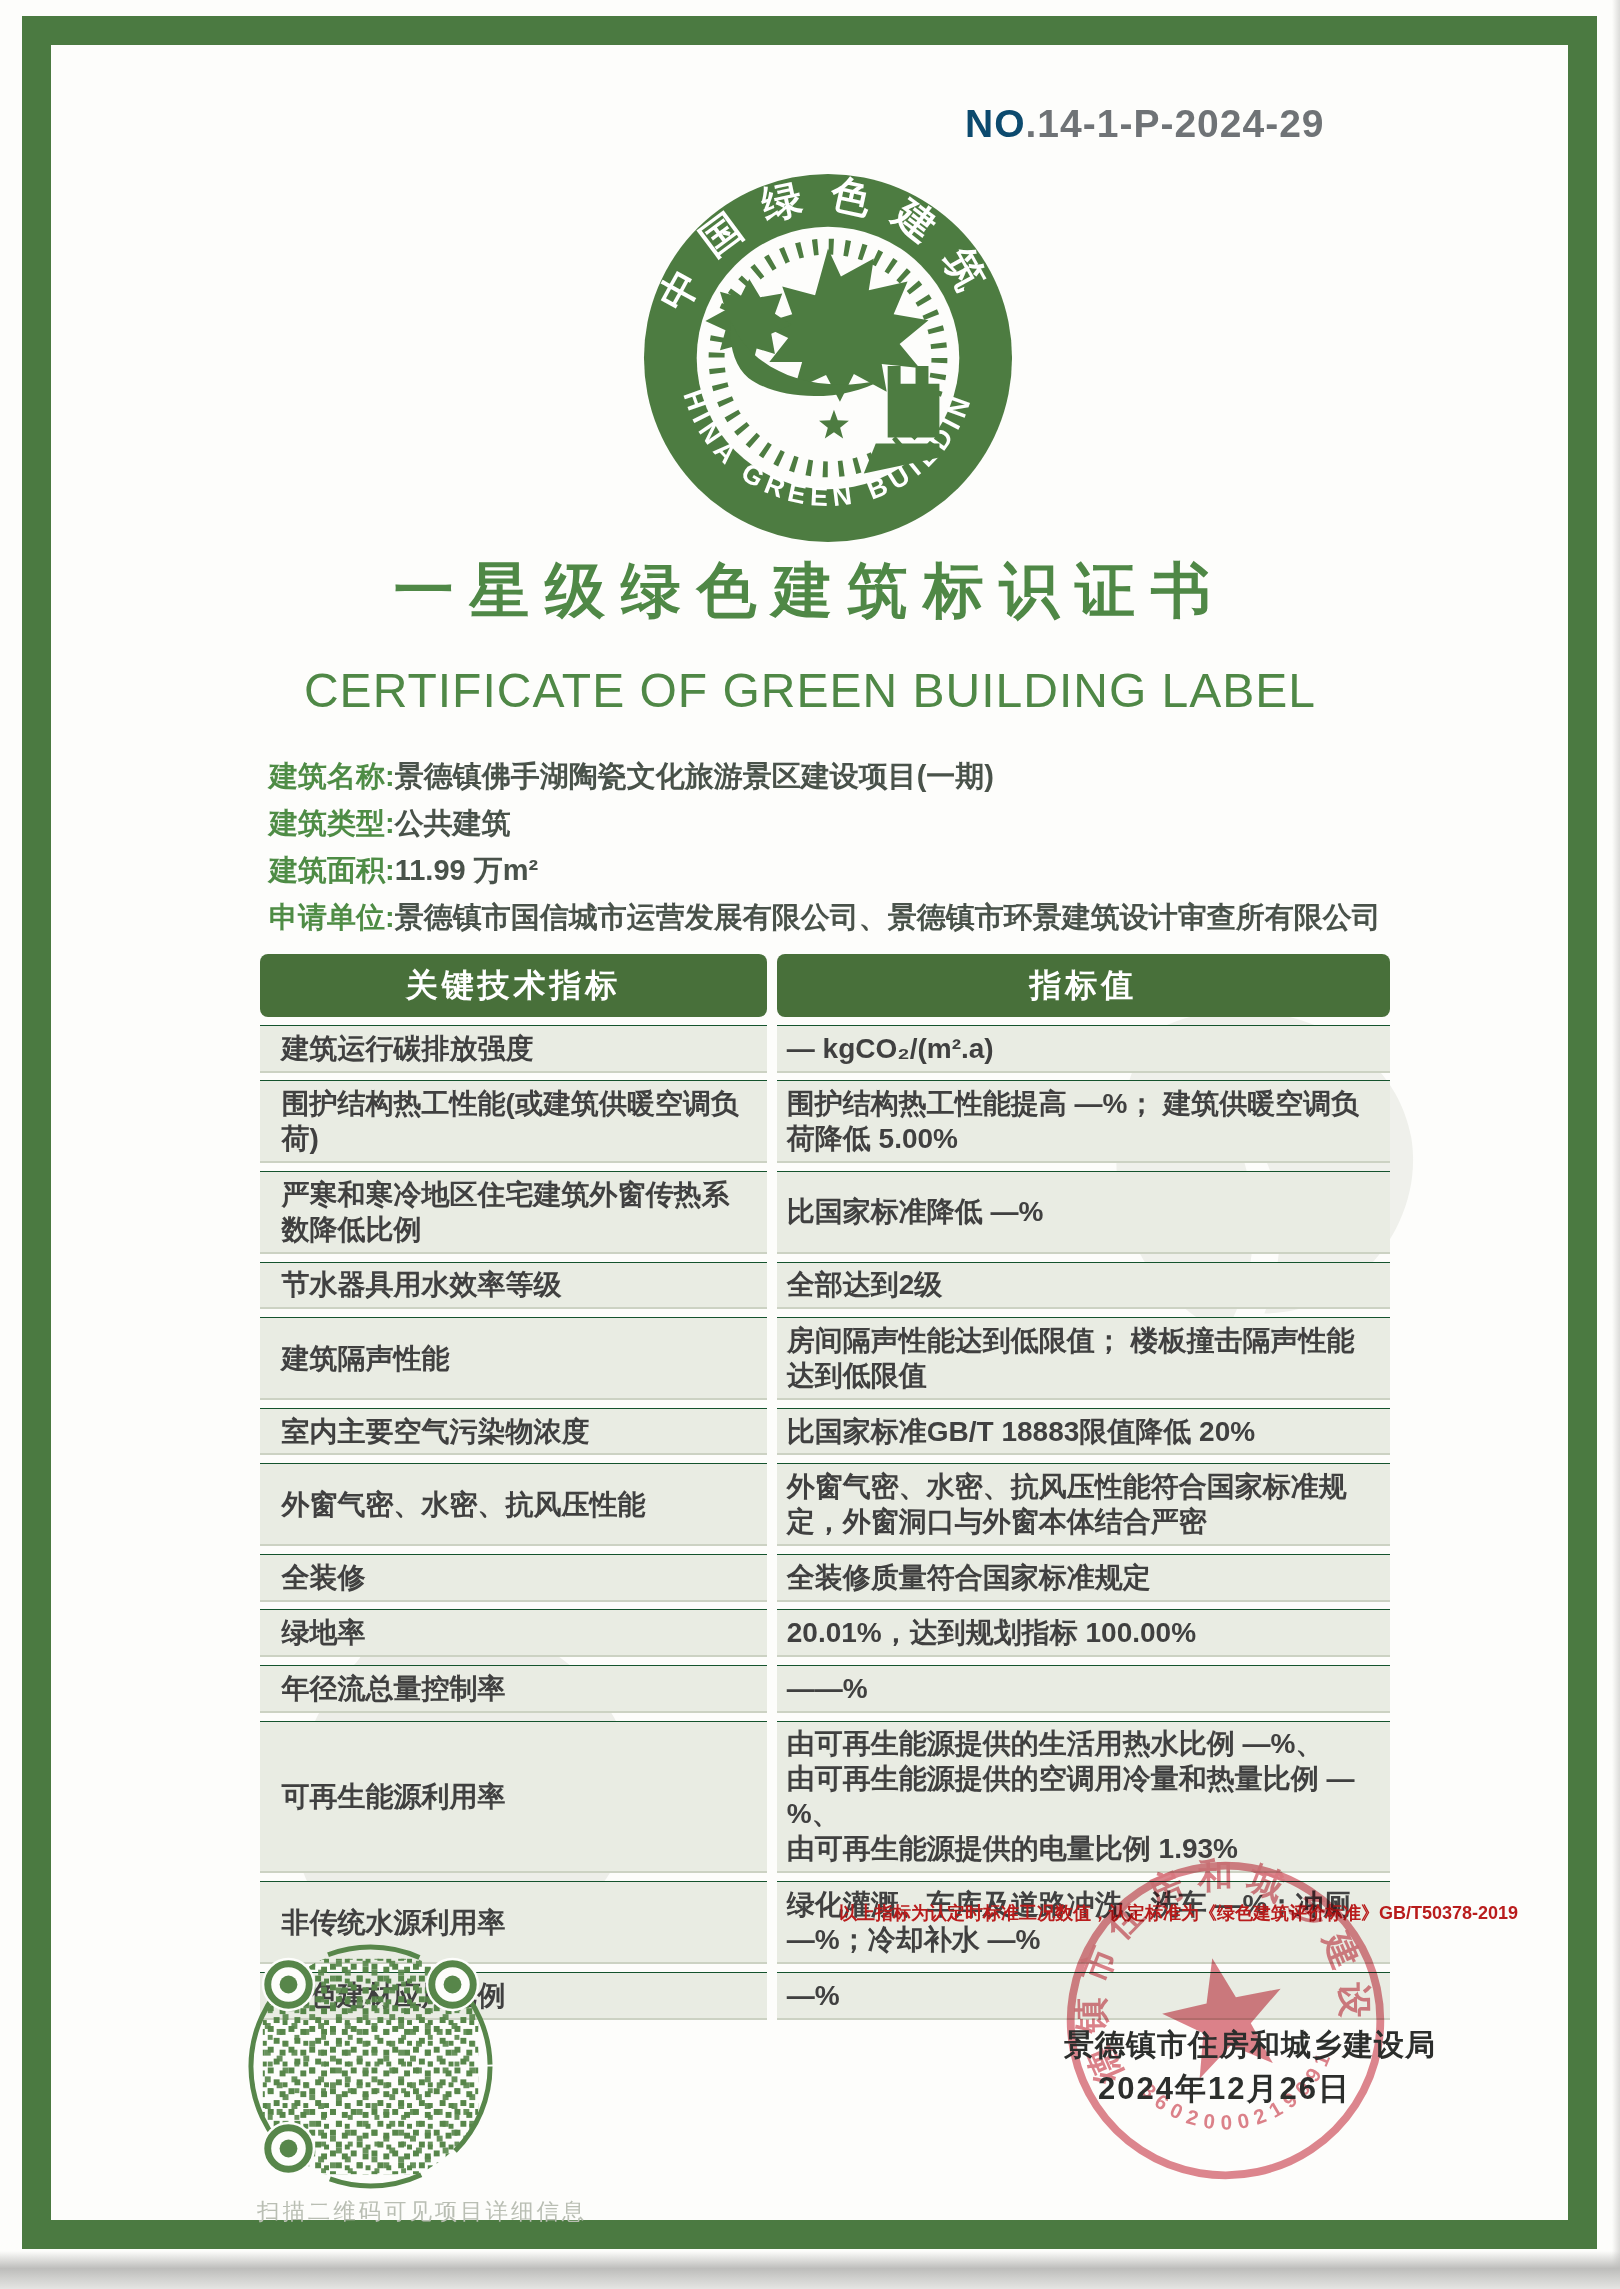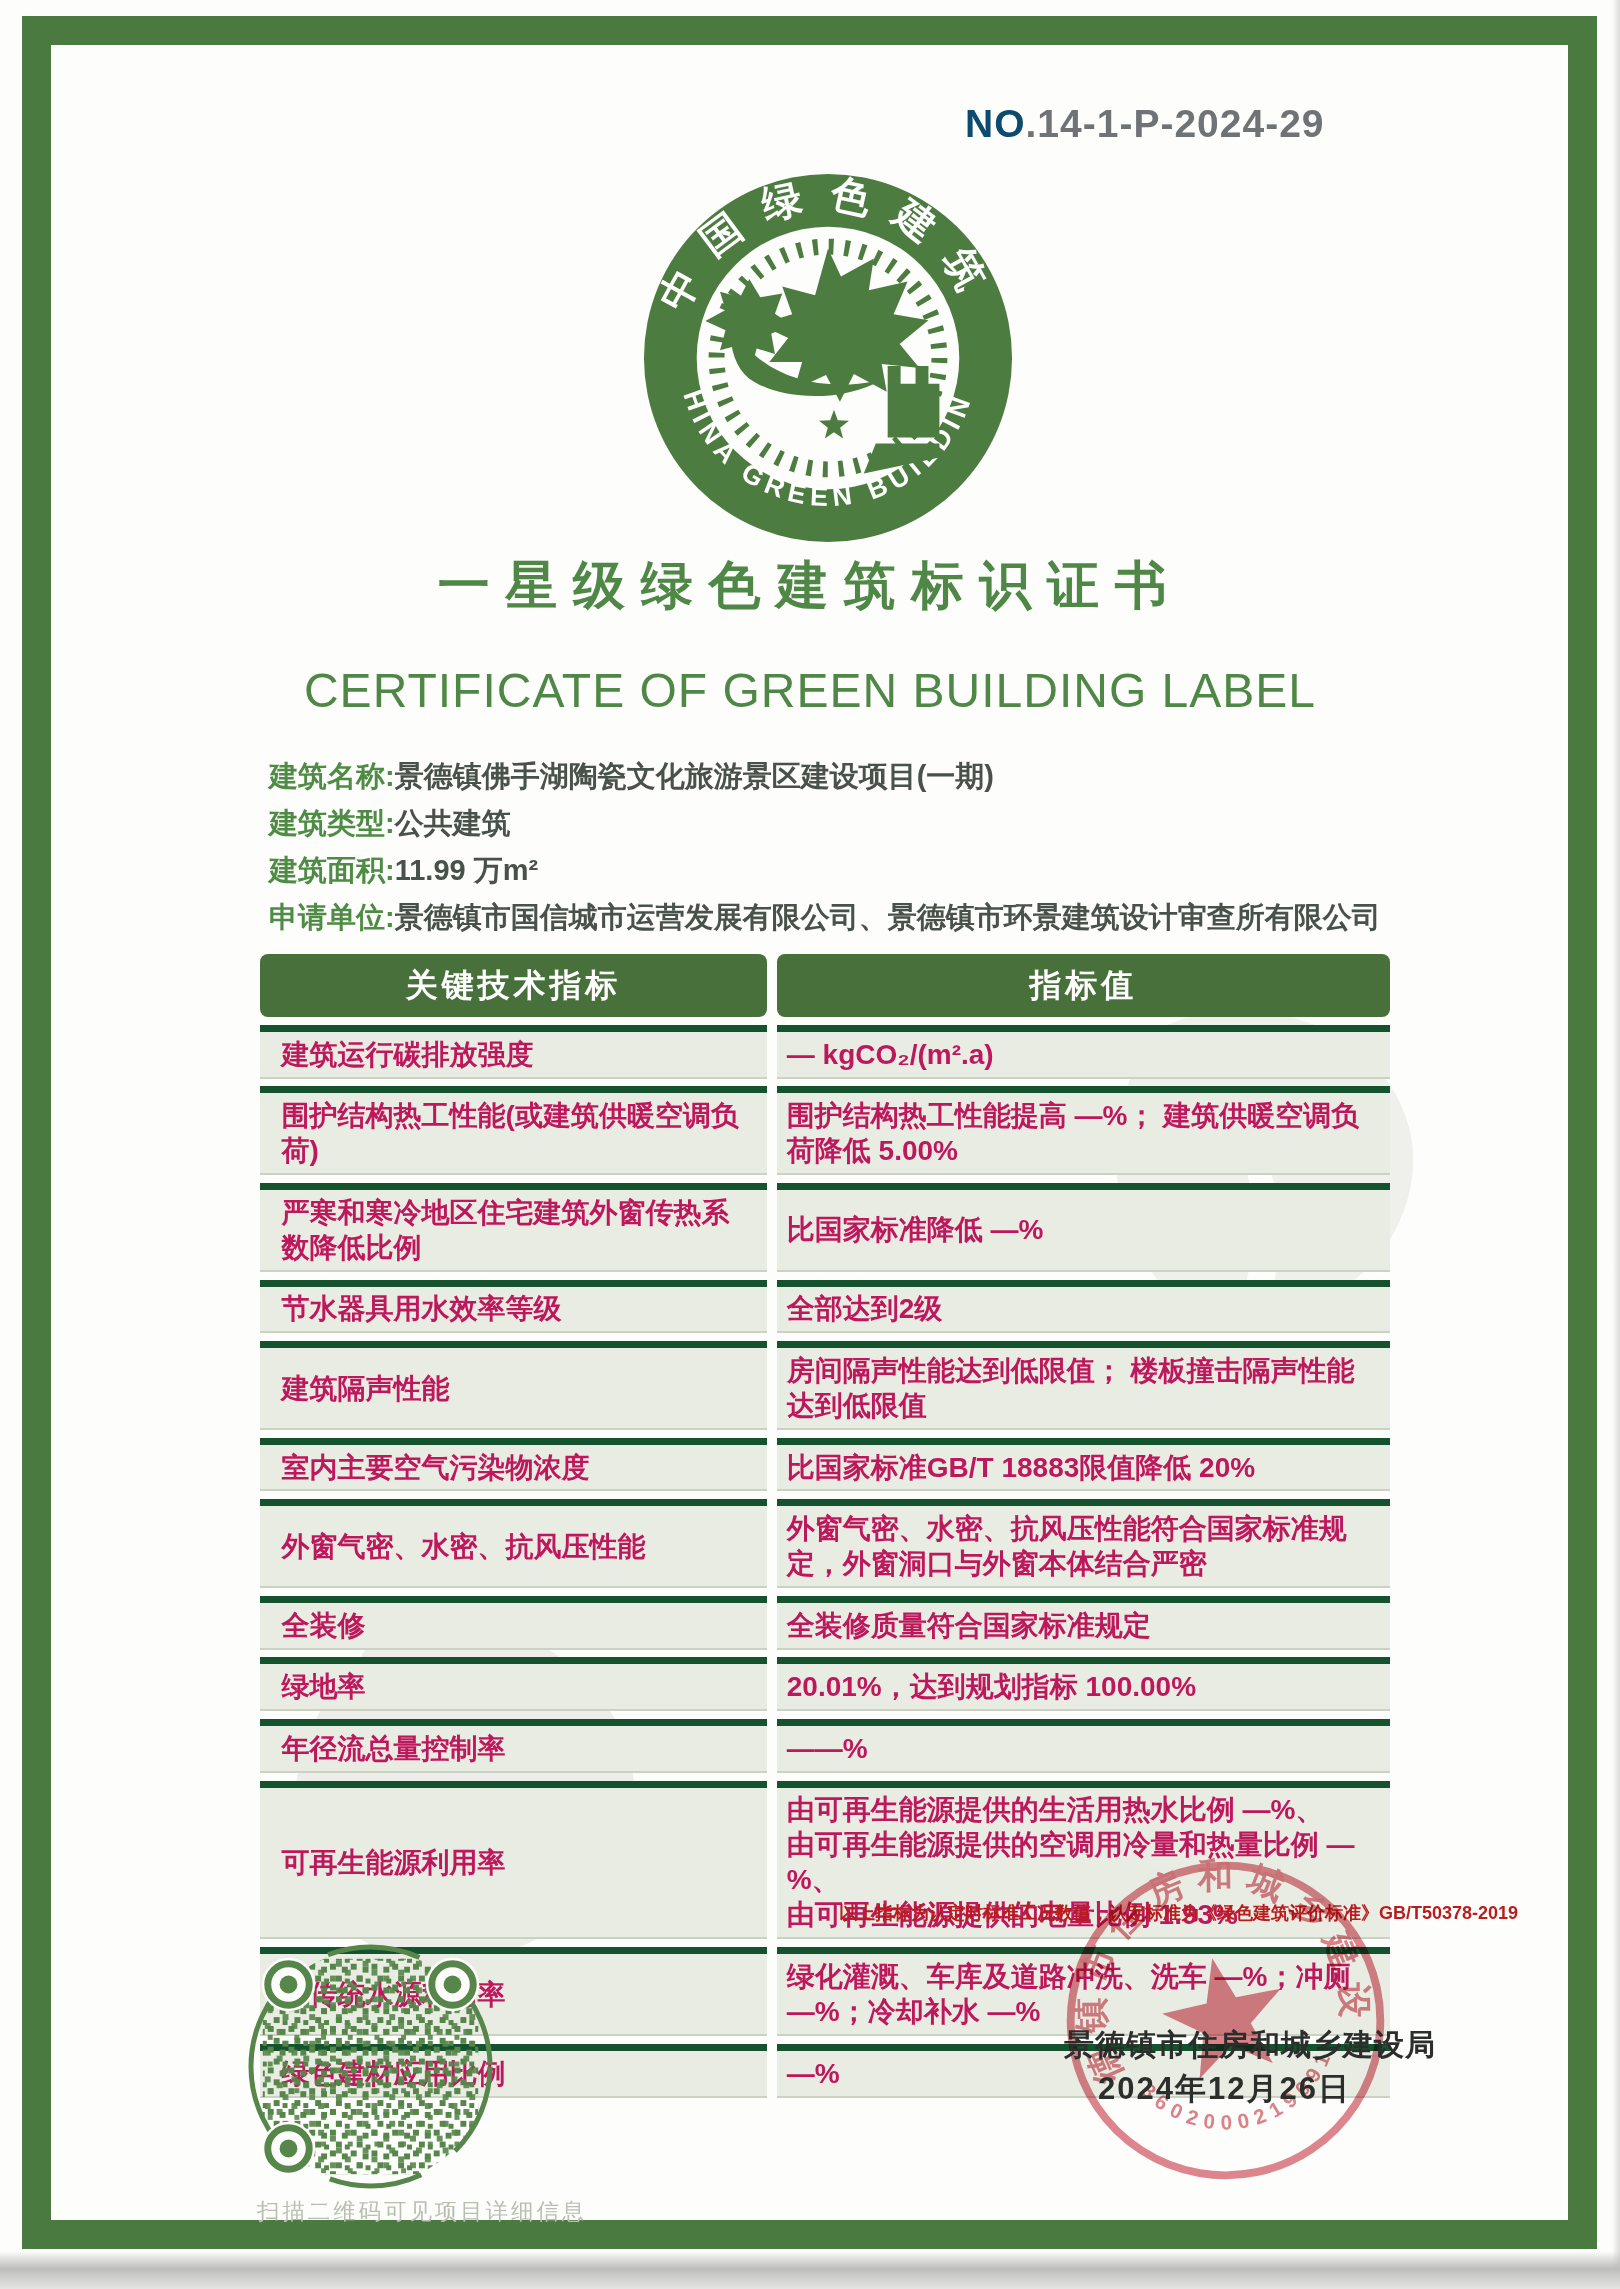--- a/index.html
+++ b/index.html
@@ -12,34 +12,34 @@
   .scan-right{position:absolute;right:0;top:0;width:7.8px;height:100%;
          background:linear-gradient(270deg,rgba(120,120,118,.25),rgba(120,120,118,0));}
 
   .cert-no{position:absolute;left:965px;top:102px;font-size:39px;font-weight:bold;letter-spacing:1px;white-space:nowrap;}
   .cert-no .pfx{color:#0c4a6e;}
   .cert-no .rest{color:#6f7376;}
 
   .logo{position:absolute;left:639px;top:169px;width:378px;height:378px;}
 
   .title-zh{position:absolute;left:0;top:551px;width:100%;text-align:center;
-        font-size:52px;font-weight:bold;letter-spacing:15.7px;color:#4f8846;white-space:nowrap;}
+        font-size:60px;font-weight:bold;letter-spacing:15.7px;color:#4f8846;white-space:nowrap;}
   .title-en{position:absolute;left:0;top:663px;width:100%;text-align:center;
         font-size:48px;color:#4f8846;letter-spacing:1px;white-space:nowrap;}
 
   .info{position:absolute;left:257px;top:753px;font-size:29px;line-height:47px;white-space:nowrap;margin-left:12px;}
   .info .lbl{color:#4e8c45;font-weight:bold;}
   .info .val{color:#49524a;font-weight:bold;}
 
   .tbl{position:absolute;left:260px;top:954px;width:1129px;
        display:grid;grid-template-columns:507px 613px;column-gap:9.8px;row-gap:7.8px;}
   .th{background:#48703a;color:#fff;font-size:32px;font-weight:bold;letter-spacing:3.9px;
       height:63px;display:flex;align-items:center;justify-content:center;border-radius:8px;}
-  .td{background:#e9ece3;border-top:7px solid #14532d;border-bottom:2px solid #ccd2c3;
-      color:#be185d;font-size:28px;font-weight:600;line-height:35px;
+  .td{background:#e9ece3;border-top:1px solid #14532d;border-bottom:2px solid #ccd2c3;
+      color:#404040;font-size:28px;font-weight:600;line-height:35px;
       display:flex;align-items:center;box-sizing:border-box;
       padding:4.9px 9.8px 4.9px 21.6px;min-height:45px;white-space:pre-line;}
   .td-v{padding-left:10px;}
 
   .footnote{position:absolute;left:260px;top:1901px;width:1258px;text-align:right;
       font-size:18px;font-weight:bold;color:#b91c1c;white-space:nowrap;}
 
   .qr{position:absolute;left:247px;top:1943px;width:247px;height:247px;}
   .qr-caption{position:absolute;left:257px;top:2196px;font-size:22.5px;letter-spacing:2.9px;
       color:#b9beb3;white-space:nowrap;}

